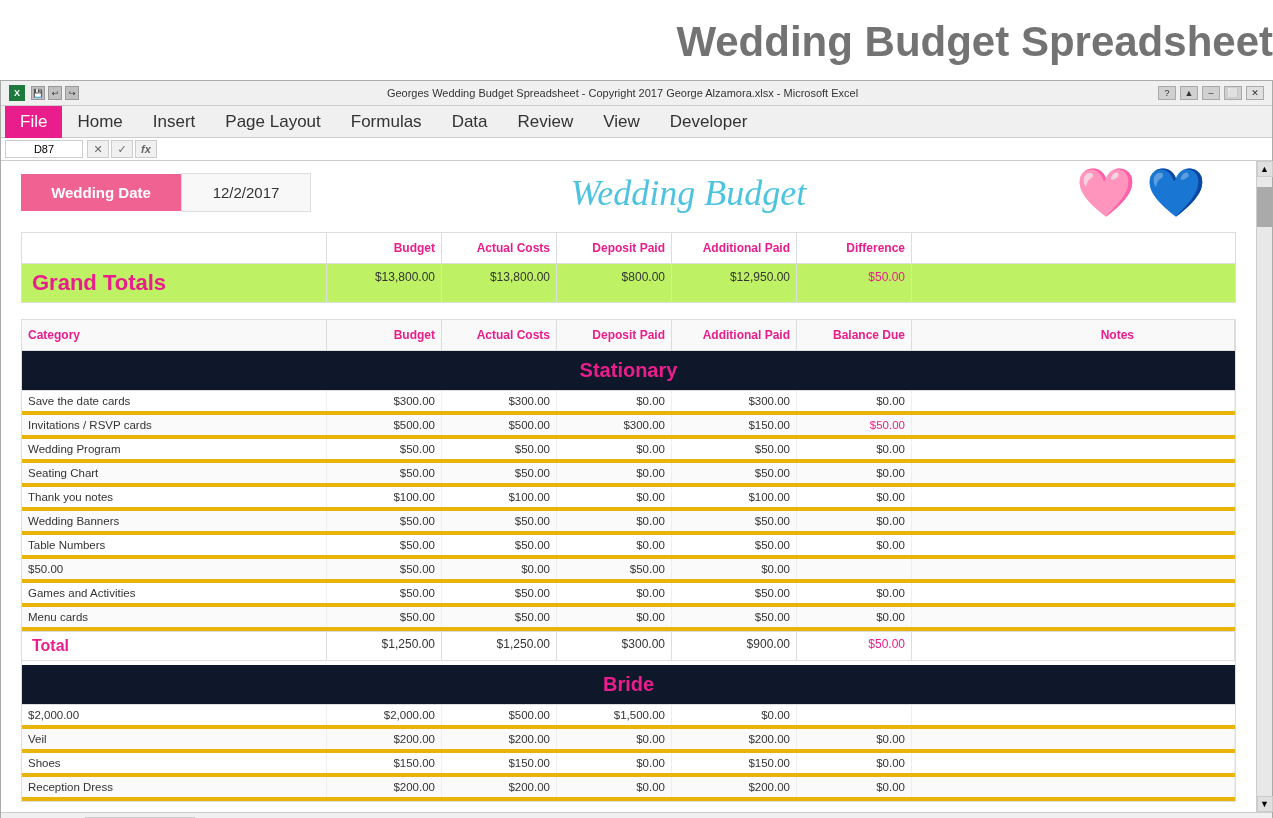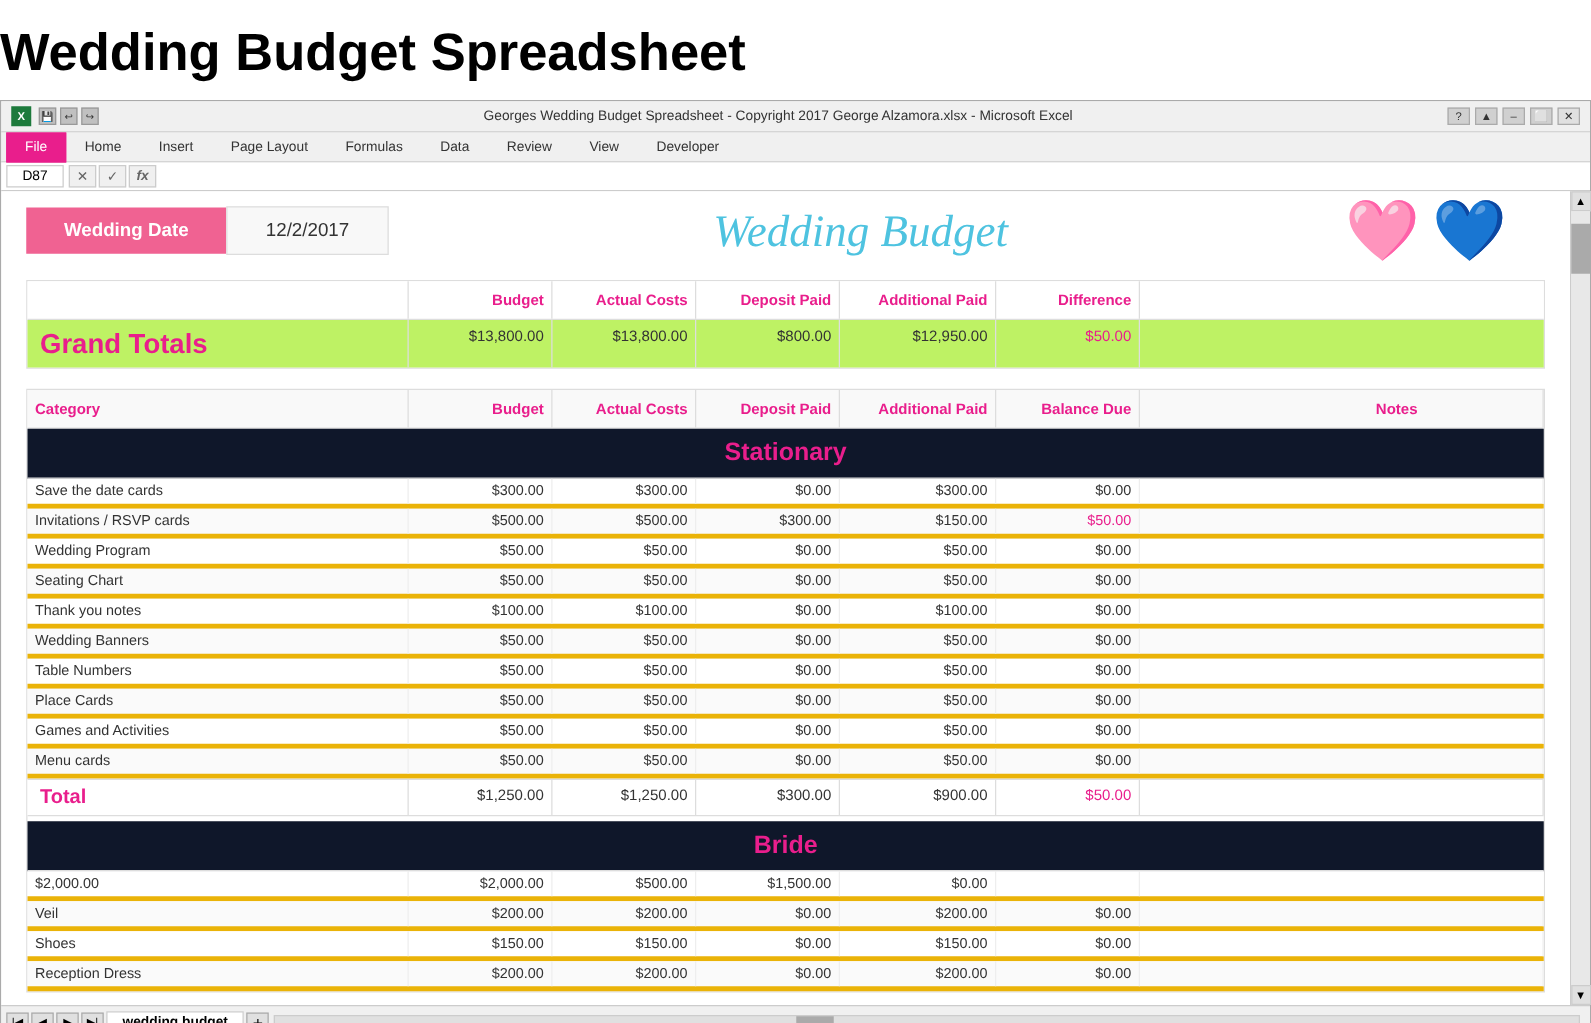--- a/index.html
+++ b/index.html
@@ -1,25 +1,25 @@
 <!DOCTYPE html>
 <html><head>
   <meta charset="utf-8">
   <style>
     * { margin: 0; padding: 0; box-sizing: border-box; }
     body { font-family: 'Segoe UI', Arial, sans-serif; background: #d0d0d0; width: 1273px; min-height: 818px; overflow-x: hidden; }
 
     
     .page-title-bar {
       background: white;
-      text-align: left;
+      text-align: right;
       padding: 18px 0 14px 0;
       font-size: 42px;
       font-weight: bold;
-      color: #000000;
+      color: #737373;
       font-family: Arial, sans-serif;
     }
 
     
     .excel-window {
       background: #f0f0f0;
       border: 1px solid #aaa;
       margin: 0;
     }
 
@@ -57,21 +57,21 @@
     
     .ribbon-tabs {
       background: #f0f0f0;
       display: flex;
       align-items: flex-end;
       padding-left: 4px;
       border-bottom: 1px solid #ccc;
     }
     .ribbon-tab {
       padding: 5px 14px;
-      font-size: 11px;
+      font-size: 17px;
       cursor: pointer;
       border: 1px solid transparent;
       margin-bottom: -1px;
     }
     .ribbon-tab.active {
       background: white;
       border: 1px solid #ccc;
       border-bottom: 1px solid white;
       color: #e91e8c;
     }
@@ -79,21 +79,21 @@
 
     
     .formula-bar {
       display: flex;
       align-items: center;
       background: white;
       border-bottom: 1px solid #ccc;
       padding: 2px 4px;
     }
     .cell-ref {
-      width: 46px;
+      width: 78px;
       border: 1px solid #ccc;
       padding: 2px 4px;
       font-size: 11px;
       text-align: center;
       margin-right: 4px;
     }
     .formula-btn {
       width: 22px; height: 18px;
       background: #f0f0f0;
       border: 1px solid #ccc;
@@ -537,21 +537,20 @@
           <div class="data-row">
             <div class="data-cell">Table Numbers</div>
             <div class="data-cell">$50.00</div>
             <div class="data-cell">$50.00</div>
             <div class="data-cell">$0.00</div>
             <div class="data-cell">$50.00</div>
             <div class="data-cell">$0.00</div>
             <div class="data-cell"></div>
           </div>
           <div class="data-row">
-            <div class="data-cell">Place Cards</div>
             <div class="data-cell">$50.00</div>
             <div class="data-cell">$50.00</div>
             <div class="data-cell">$0.00</div>
             <div class="data-cell">$50.00</div>
             <div class="data-cell">$0.00</div>
             <div class="data-cell"></div>
           </div>
           <div class="data-row">
             <div class="data-cell">Games and Activities</div>
             <div class="data-cell">$50.00</div>

